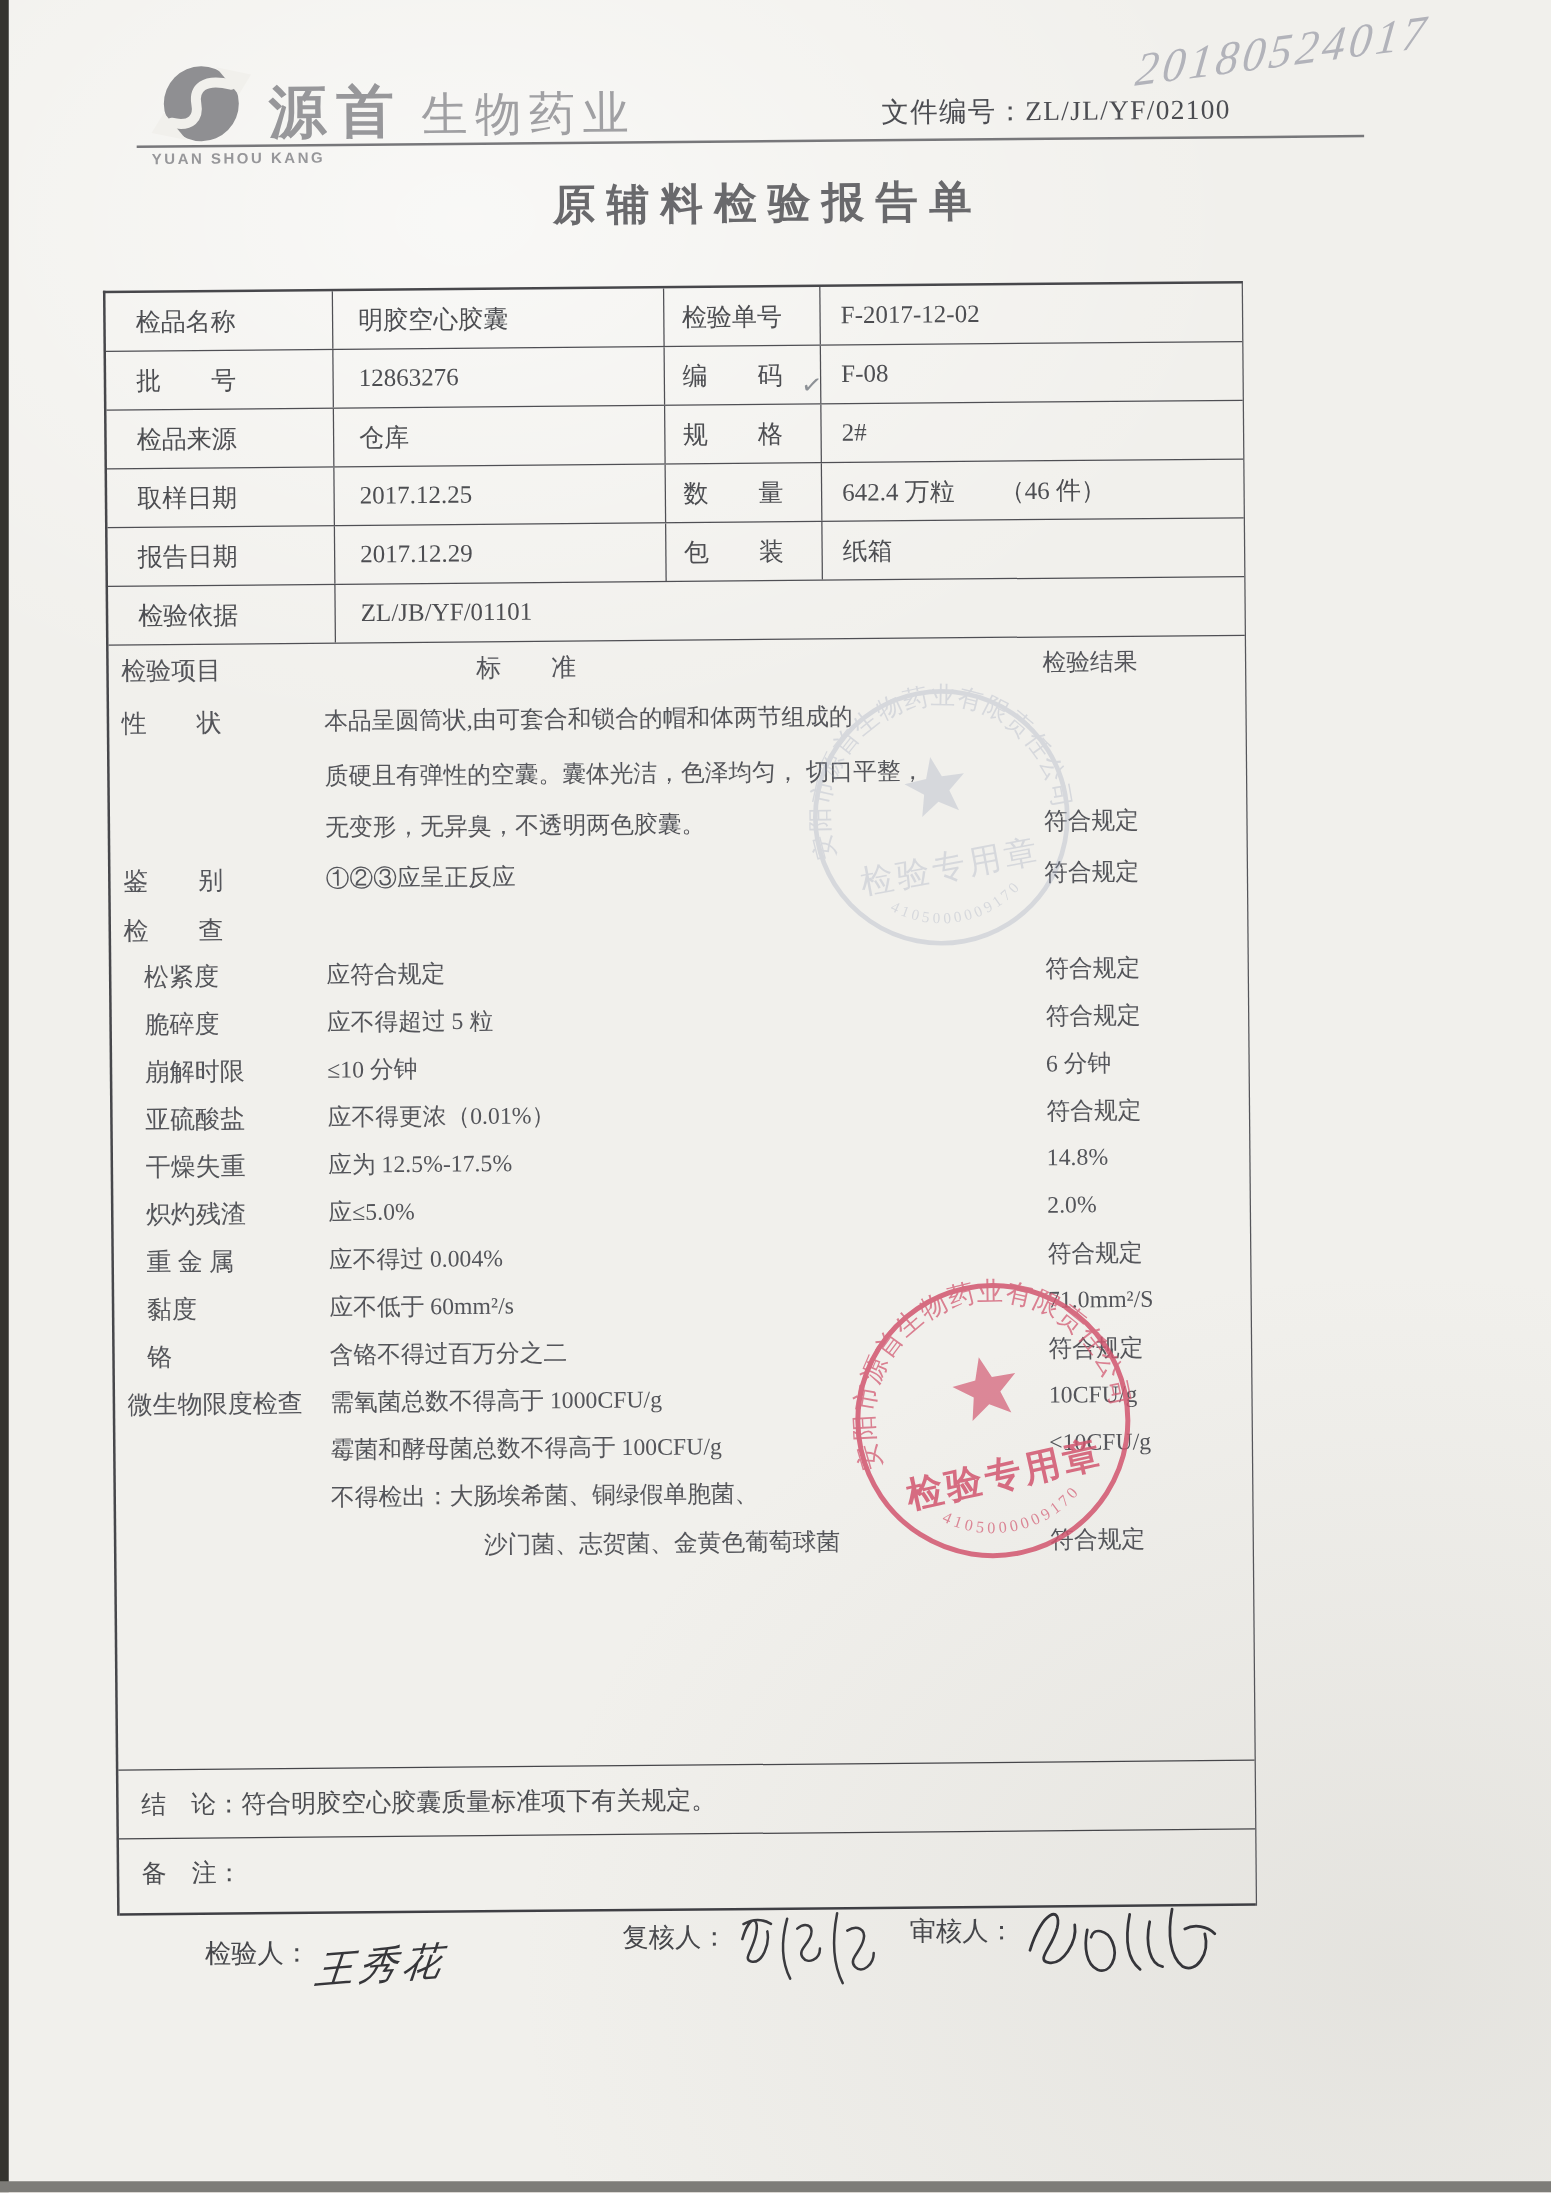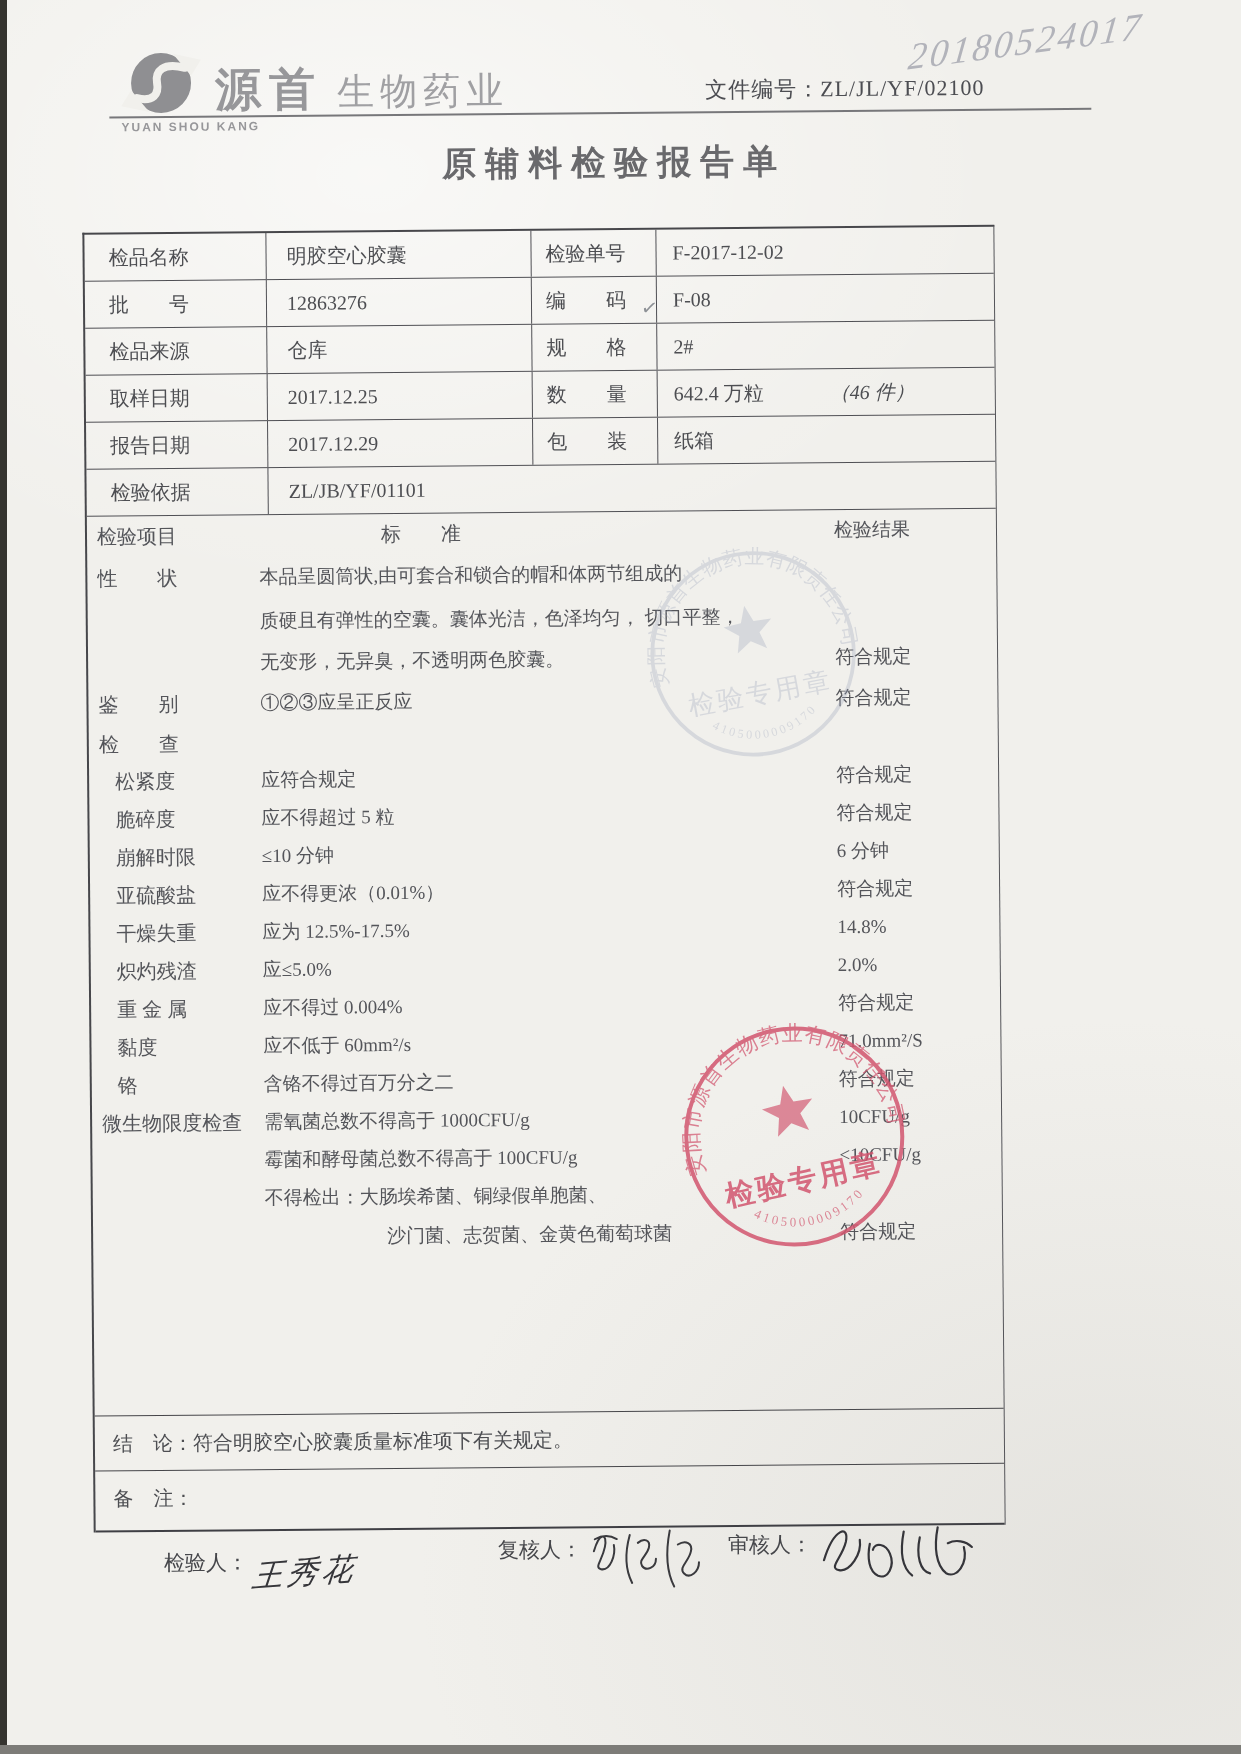--- a/index.html
+++ b/index.html
@@ -36,21 +36,21 @@
   .tbl{position:absolute;left:88px;top:228px;width:912px;
        border-top:2px solid #47474b;border-left:2px solid #47474b;border-right:1.6px solid #55555a;
        box-sizing:border-box;font-size:20px;}
   .irow{display:flex;align-items:center;height:46px;border-bottom:1.6px solid #4f4f54;}
   .ic{height:100%;display:flex;align-items:center;box-sizing:border-box;}
   .ic1{width:182px;padding-left:24px;border-right:1.6px solid #4f4f54;}
   .ic2{width:265px;padding-left:20px;border-right:1.6px solid #4f4f54;}
   .ic3{width:125px;padding-left:14px;border-right:1.6px solid #4f4f54;}
   .ic4{flex:1;padding-left:16px;}
   .icfull{flex:1;padding-left:20px;}
-  .qty-extra{margin-left:66px;font-style:italic;}
+  .qty-extra{margin-left:36px;}
 
   
   .rrow{display:flex;align-items:center;font-size:19px;color:#54555a;}
   .ri{width:172px;padding-left:10px;box-sizing:border-box;flex:none;font-size:20px;}
   .ri.sub{padding-left:26px;}
   .rs{width:575px;box-sizing:border-box;flex:none;}
   .rs.hdrc{padding-left:122px;font-size:20px;}
   .rs.ind{padding-left:122px;}
   .rr{flex:1;}
   .h36{height:36px}.h38{height:38px}.h40{height:40px}.h44{height:44px}

